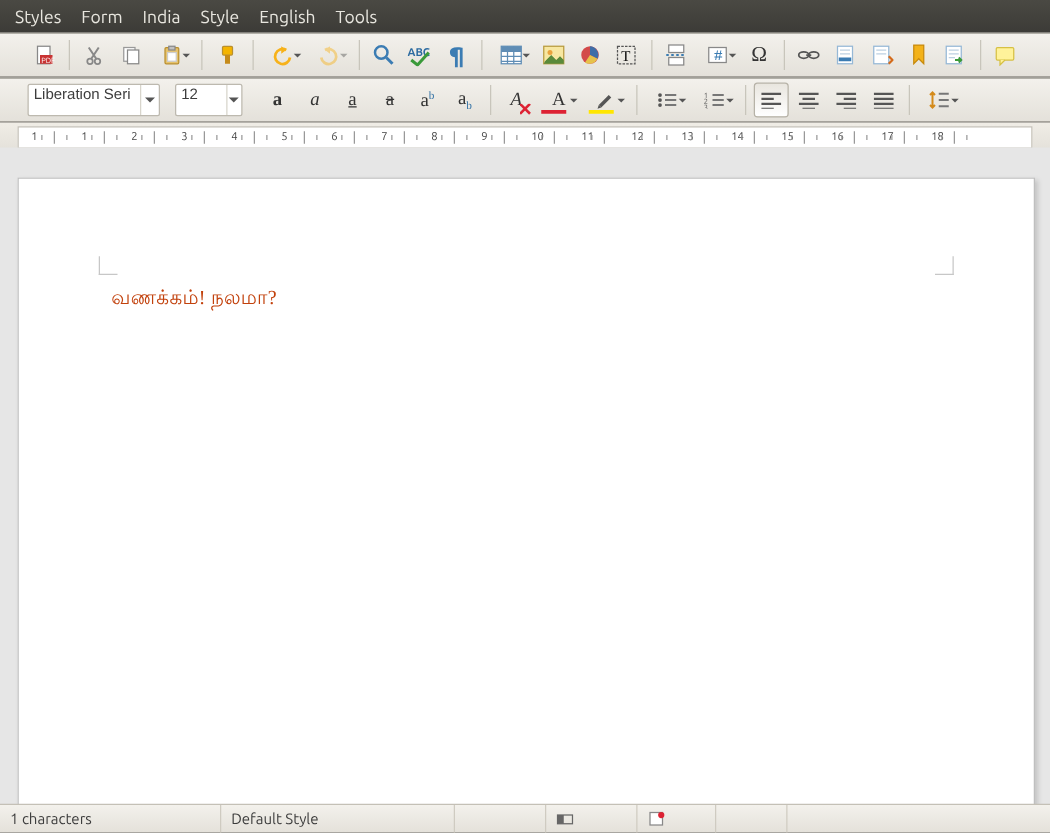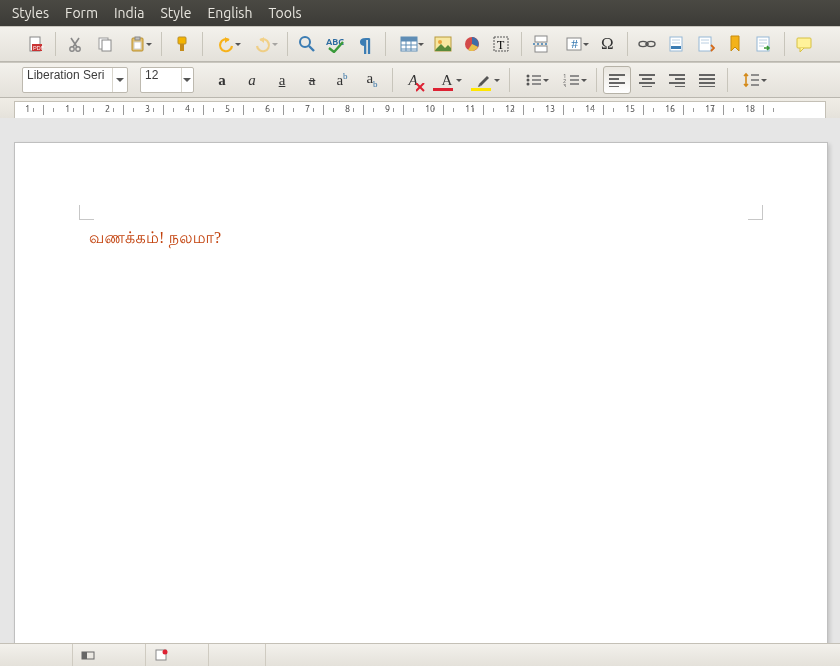--- a/index.html
+++ b/index.html
@@ -486,20 +486,22 @@
 
 <div class="docarea">
   <div class="page">
     <div class="margin-tl"></div>
     <div class="margin-tr"></div>
     <div class="doctext">வணக்கம்! நலமா?</div>
   </div>
 </div>
 
 <div class="statusbar">
+  <div class="cell" style="width:160px">1 characters</div>
+  <div class="cell" style="width:170px">Default Style</div>
   <div class="cell" style="width:56px"></div>
   <div class="cell" style="width:56px">
     <svg width="14" height="14">
         <rect x="1" y="4" width="12" height="7" fill="none" stroke="#666"></rect>
         <rect x="1" y="4" width="5" height="7" fill="#666"></rect>
       </svg>
   </div>
   <div class="cell" style="width:46px">
     <svg width="14" height="14">
         <rect x="2" y="2" width="10" height="10" fill="#fff" stroke="#888"></rect>

